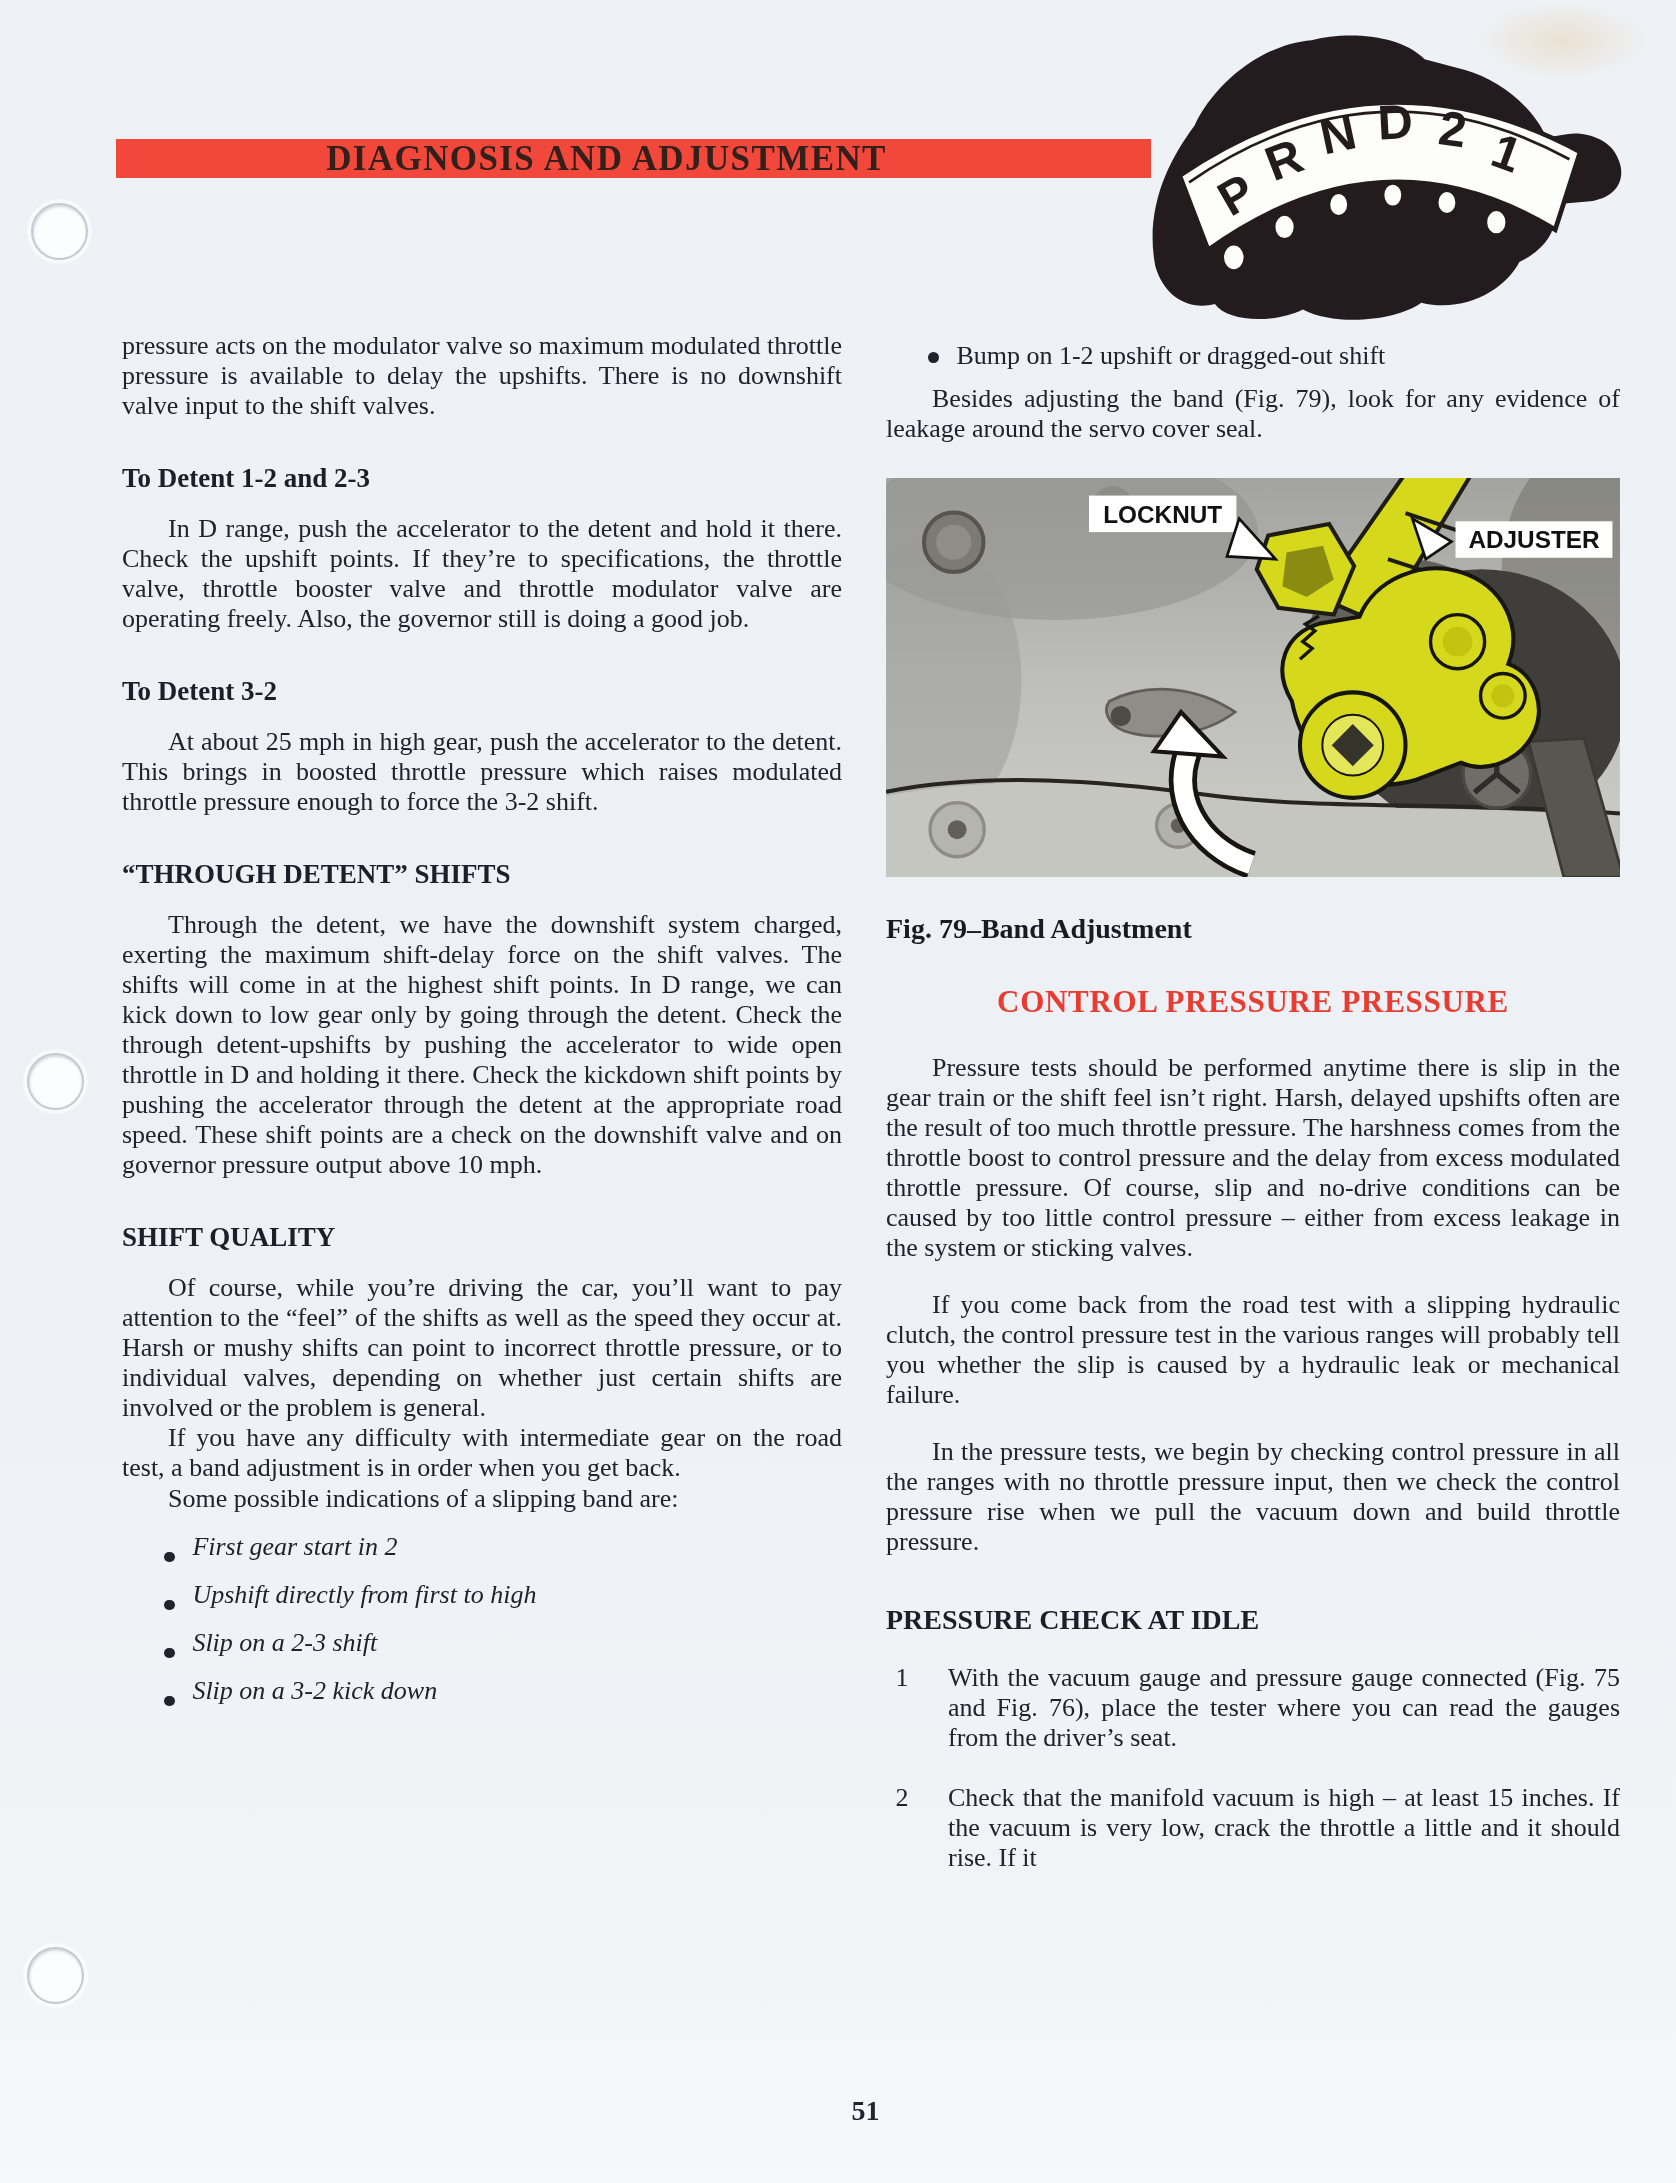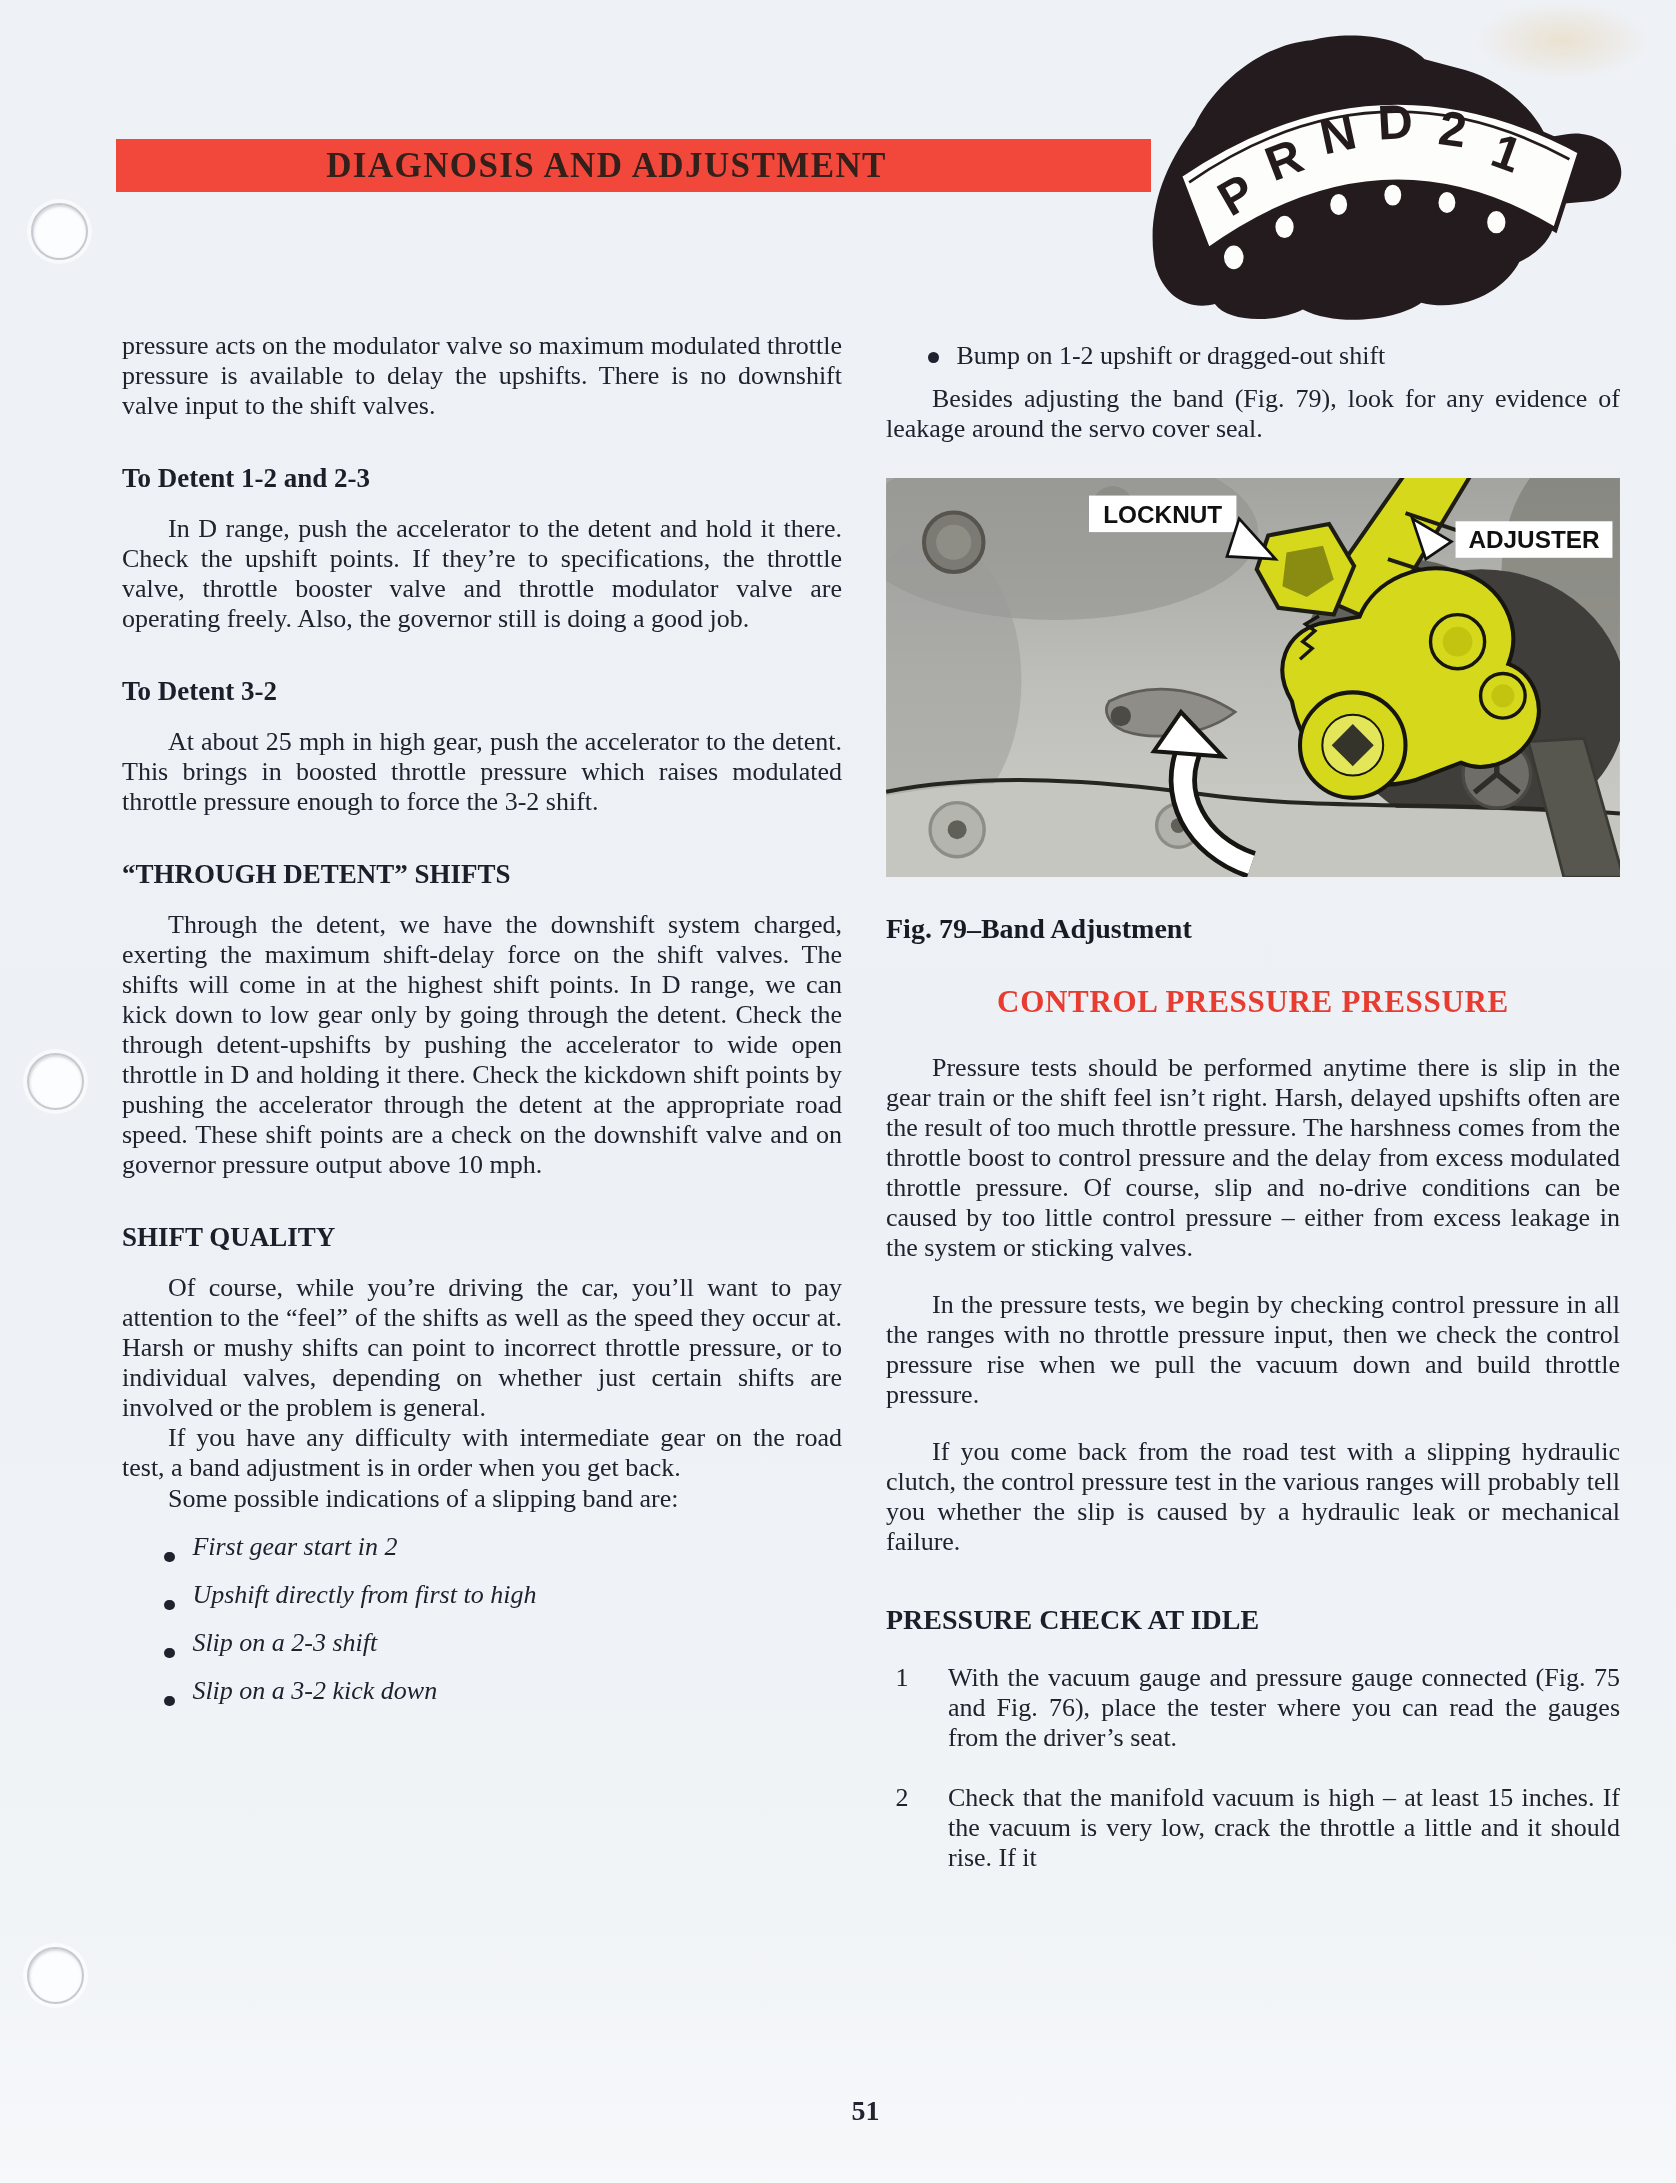--- a/index.html
+++ b/index.html
@@ -6,21 +6,21 @@
   .page{
     position:relative;
     width:1677px;height:2183px;
     background:linear-gradient(180deg,#eef1f6 0%,#edf0f5 55%,#f1f4f7 88%,#f6f8fa 100%);
     font-family:"Liberation Serif", serif;
     color:#20222e;
     overflow:hidden;
   }
   
   .banner{
-    position:absolute;left:116px;top:139px;width:1035px;height:53px;
+    position:absolute;left:116px;top:139px;width:1035px;height:39px;
     background:#f2483b;
     display:flex;align-items:center;justify-content:center;
     padding-right:54px;box-sizing:border-box;
   }
   .banner-title{
     font-size:35px;font-weight:bold;color:#33201b;letter-spacing:1.4px;
     white-space:nowrap;
   }
   .shifter{position:absolute;left:1112px;top:5.4px;width:521px;height:318px;}
   
@@ -229,22 +229,22 @@
           <text x="958" y="104" text-anchor="middle" font-family="Liberation Sans, sans-serif" font-weight="bold" font-size="36" fill="#111111">ADJUSTER</text>
           <polygon points="836,94 778,60 798,120" fill="#ffffff" stroke="#111111" stroke-width="4"></polygon>
         </g>
       </svg>
     </figure>
 
     <div class="caption">Fig. 79–Band Adjustment</div>
 
     <h2 class="red">CONTROL PRESSURE PRESSURE</h2>
     <p class="ind">Pressure tests should be performed anytime there is slip in the gear train or the shift feel isn’t right. Harsh, delayed upshifts often are the result of too much throttle pressure. The harshness comes from the throttle boost to control pressure and the delay from excess modulated throttle pressure. Of course, slip and no-drive conditions can be caused by too little control pressure – either from excess leakage in the system or sticking valves.</p>
+    <p class="ind gap">If you come back from the road test with a slipping hydraulic clutch, the control pressure test in the various ranges will probably tell you whether the slip is caused by a hydraulic leak or mechanical failure.</p>
     <p class="ind gap">In the pressure tests, we begin by checking control pressure in all the ranges with no throttle pressure input, then we check the control pressure rise when we pull the vacuum down and build throttle pressure.</p>
-    <p class="ind gap">If you come back from the road test with a slipping hydraulic clutch, the control pressure test in the various ranges will probably tell you whether the slip is caused by a hydraulic leak or mechanical failure.</p>
 
     <h3 class="h-idle">PRESSURE CHECK AT IDLE</h3>
 
     <ol class="steps">
       <li>
         <span class="num">1</span>
         <p>With the vacuum gauge and pressure gauge connected (Fig. 75 and Fig. 76), place the tester where you can read the gauges from the driver’s seat.</p>
       </li>
       <li>
         <span class="num">2</span>

